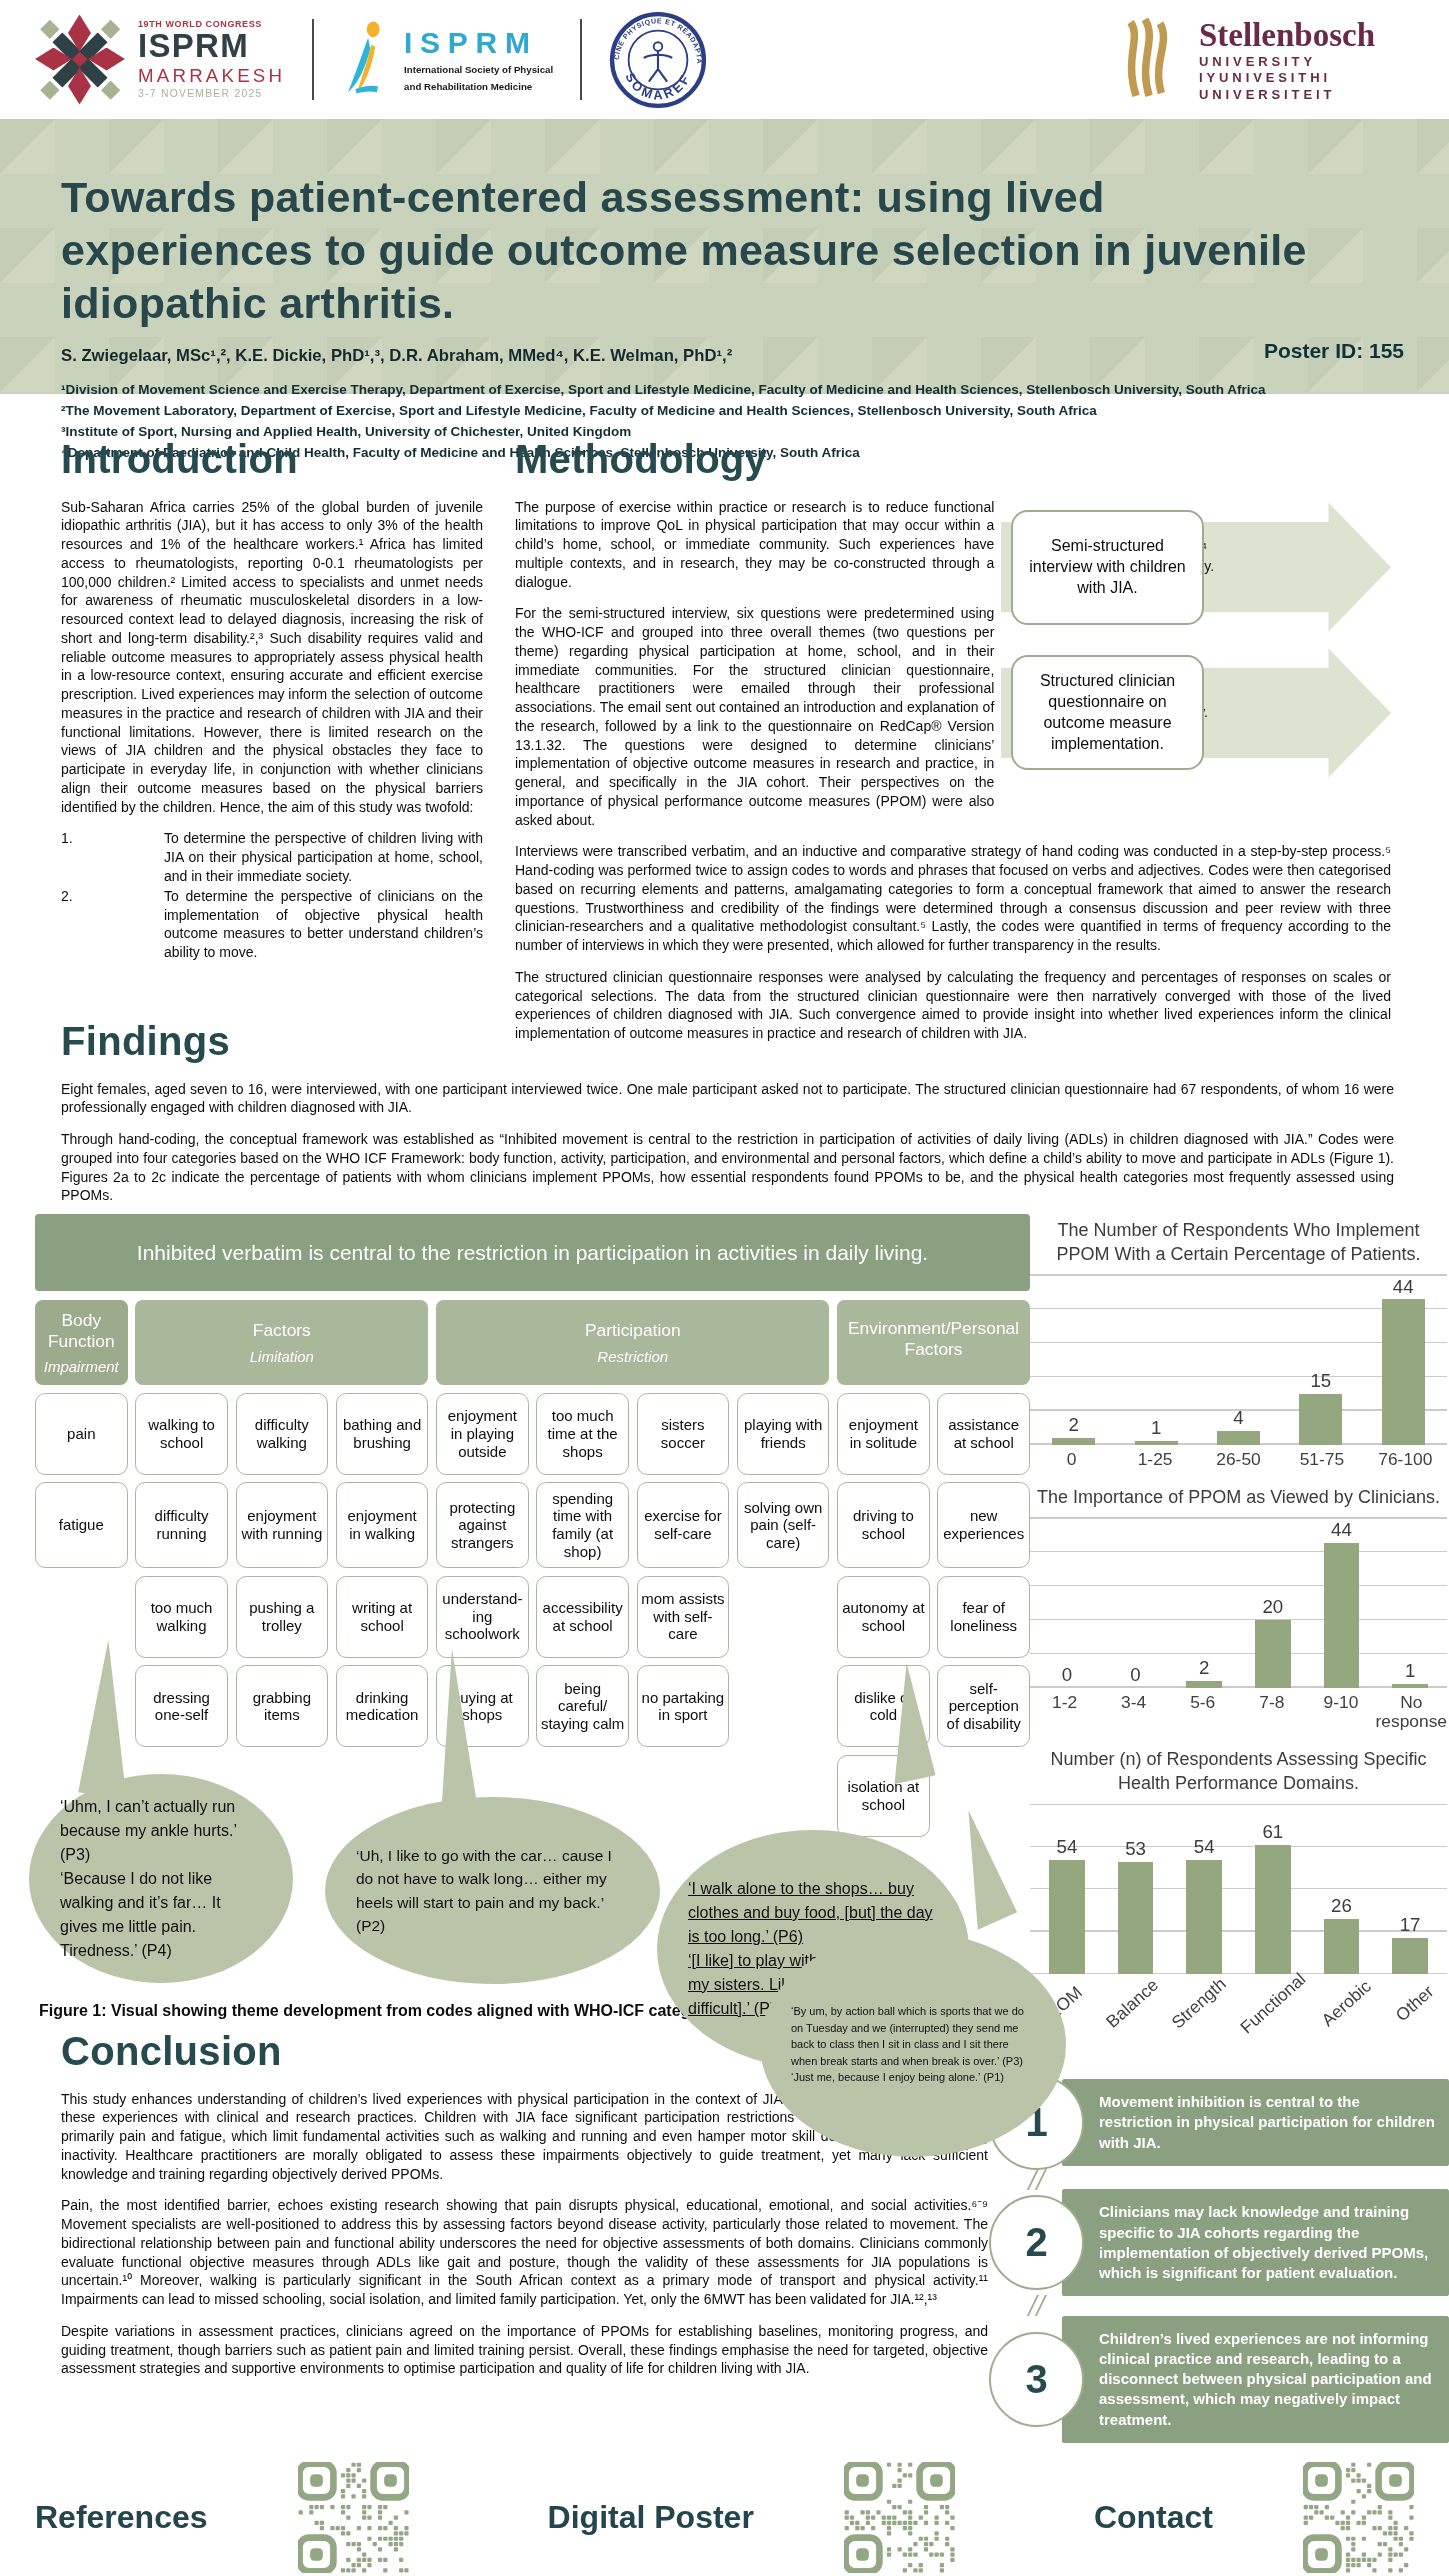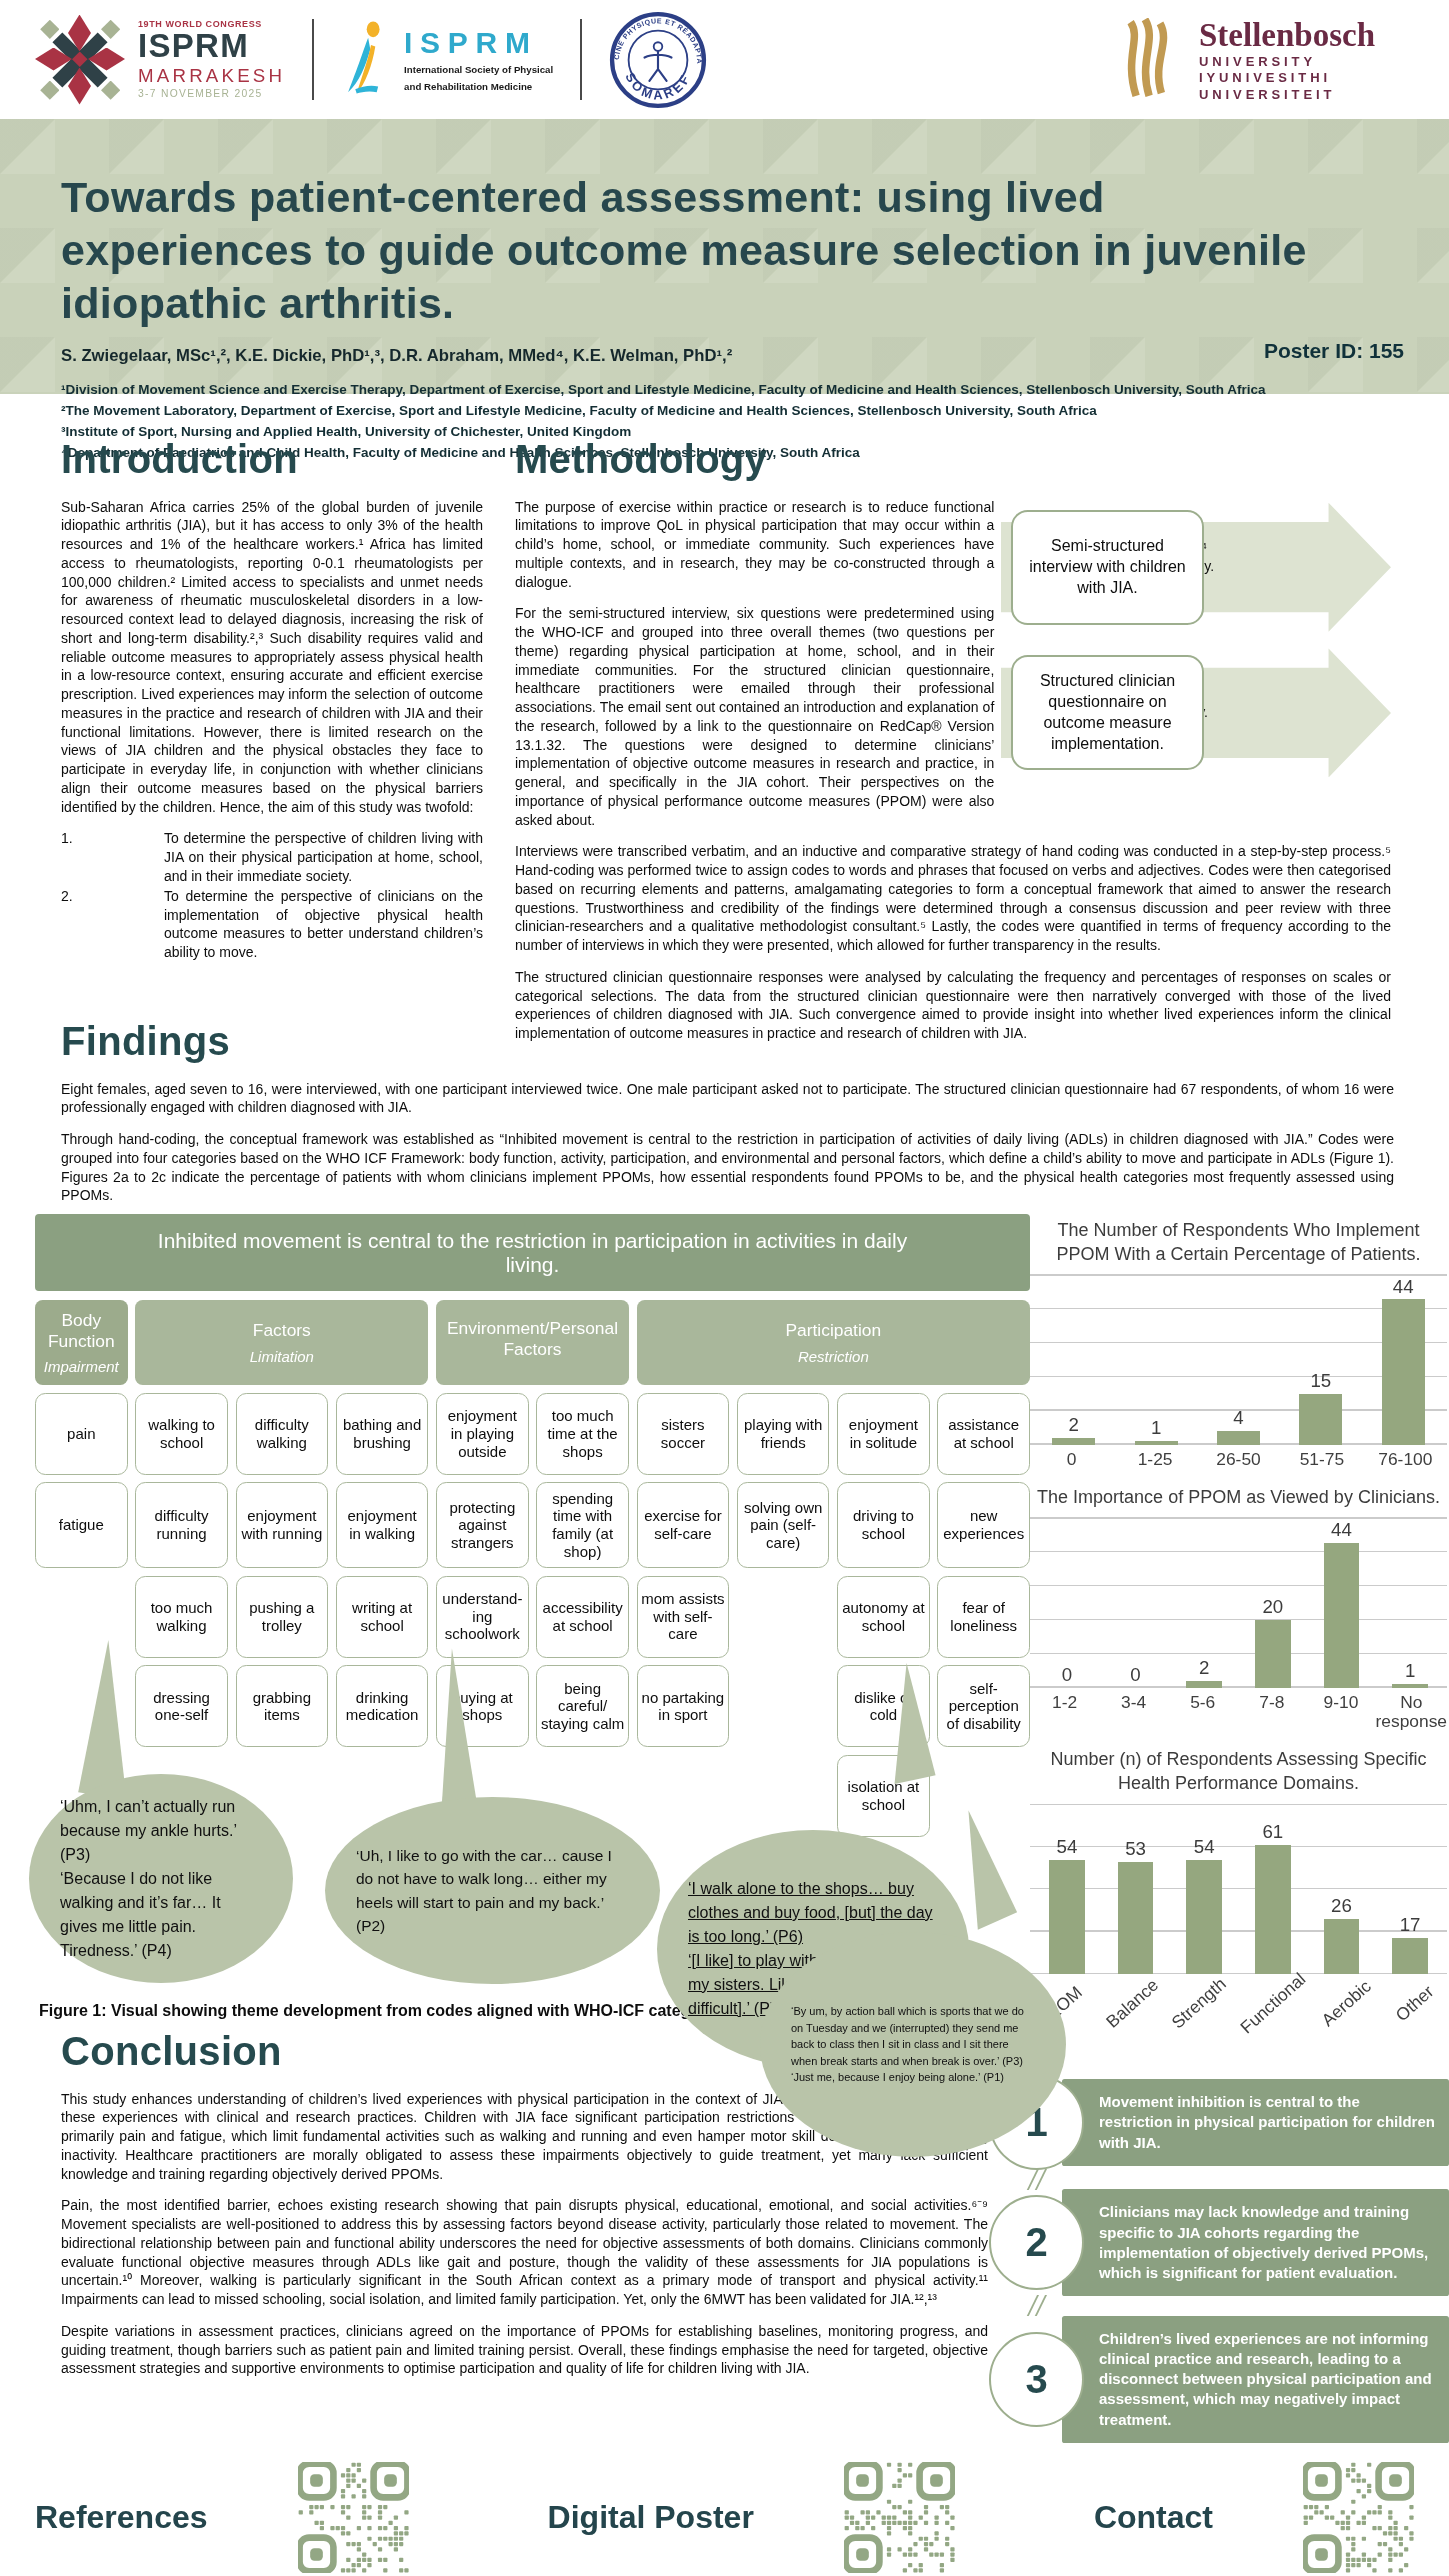--- a/index.html
+++ b/index.html
@@ -261,37 +261,37 @@
     <p class="body-p">The structured clinician questionnaire responses were analysed by calculating the frequency and percentages of responses on scales or categorical selections. The data from the structured clinician questionnaire were then narratively converged with those of the lived experiences of children diagnosed with JIA. Such convergence aimed to provide insight into whether lived experiences inform the clinical implementation of outcome measures in practice and research of children with JIA.</p>
   </div>
 
   <div id="findings">
     <h2 class="sec-h">Findings</h2>
     <p class="body-p">Eight females, aged seven to 16, were interviewed, with one participant interviewed twice. One male participant asked not to participate. The structured clinician questionnaire had 67 respondents, of whom 16 were professionally engaged with children diagnosed with JIA.</p>
     <p class="body-p">Through hand-coding, the conceptual framework was established as “Inhibited movement is central to the restriction in participation of activities of daily living (ADLs) in children diagnosed with JIA.” Codes were grouped into four categories based on the WHO ICF Framework: body function, activity, participation, and environmental and personal factors, which define a child’s ability to move and participate in ADLs (Figure 1). Figures 2a to 2c indicate the percentage of patients with whom clinicians implement PPOMs, how essential respondents found PPOMs to be, and the physical health categories most frequently assessed using PPOMs.</p>
   </div>
 
   <div id="fig1">
-    <div class="fw-head">Inhibited movement is central to the restriction in participation in activities in daily living.</div>
+    <div class="fw-head">Inhibited verbatim is central to the restriction in participation in activities in daily living.</div>
     <div id="fw-grid">
       <div class="fw-cath c1 sp1">
         <div class="t">Body Function</div>
         <div class="s">Impairment</div>
       </div>
       <div class="fw-cath sp3">
         <div class="t">Factors</div>
         <div class="s">Limitation</div>
       </div>
+      <div class="fw-cath sp4">
+        <div class="t">Participation</div>
+        <div class="s">Restriction</div>
+      </div>
       <div class="fw-cath sp2">
         <div class="t">Environment/Personal Factors</div>
         <div class="s"></div>
-      </div>
-      <div class="fw-cath sp4">
-        <div class="t">Participation</div>
-        <div class="s">Restriction</div>
       </div>
     <div class="fw-card">pain</div>
         <div class="fw-card">walking to school</div>
         <div class="fw-card">difficulty walking</div>
         <div class="fw-card">bathing and brushing</div>
         <div class="fw-card">enjoyment in playing outside</div>
         <div class="fw-card">too much time at the shops</div>
         <div class="fw-card">sisters soccer</div>
         <div class="fw-card">playing with friends</div>
         <div class="fw-card">enjoyment in solitude</div>

